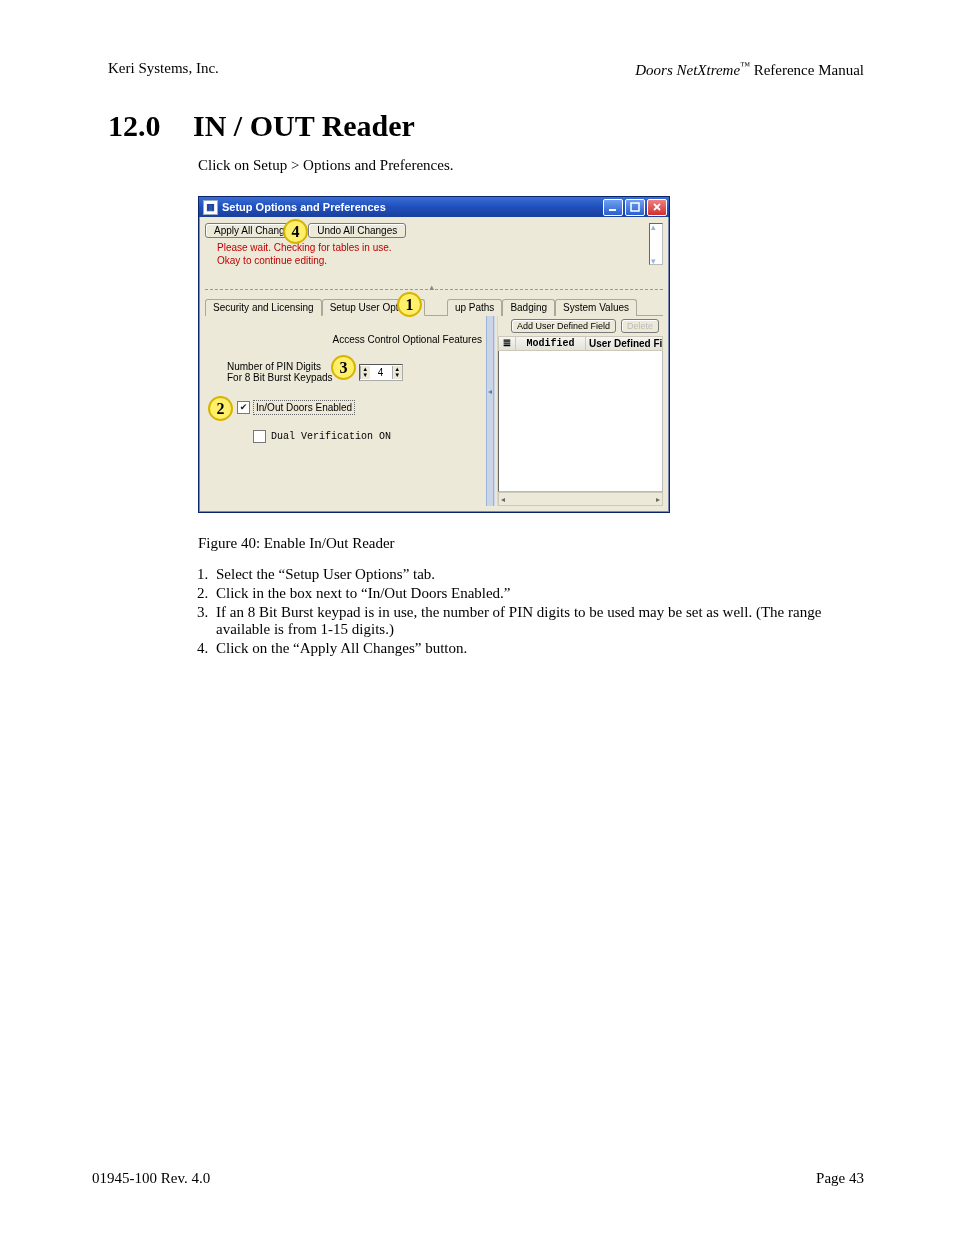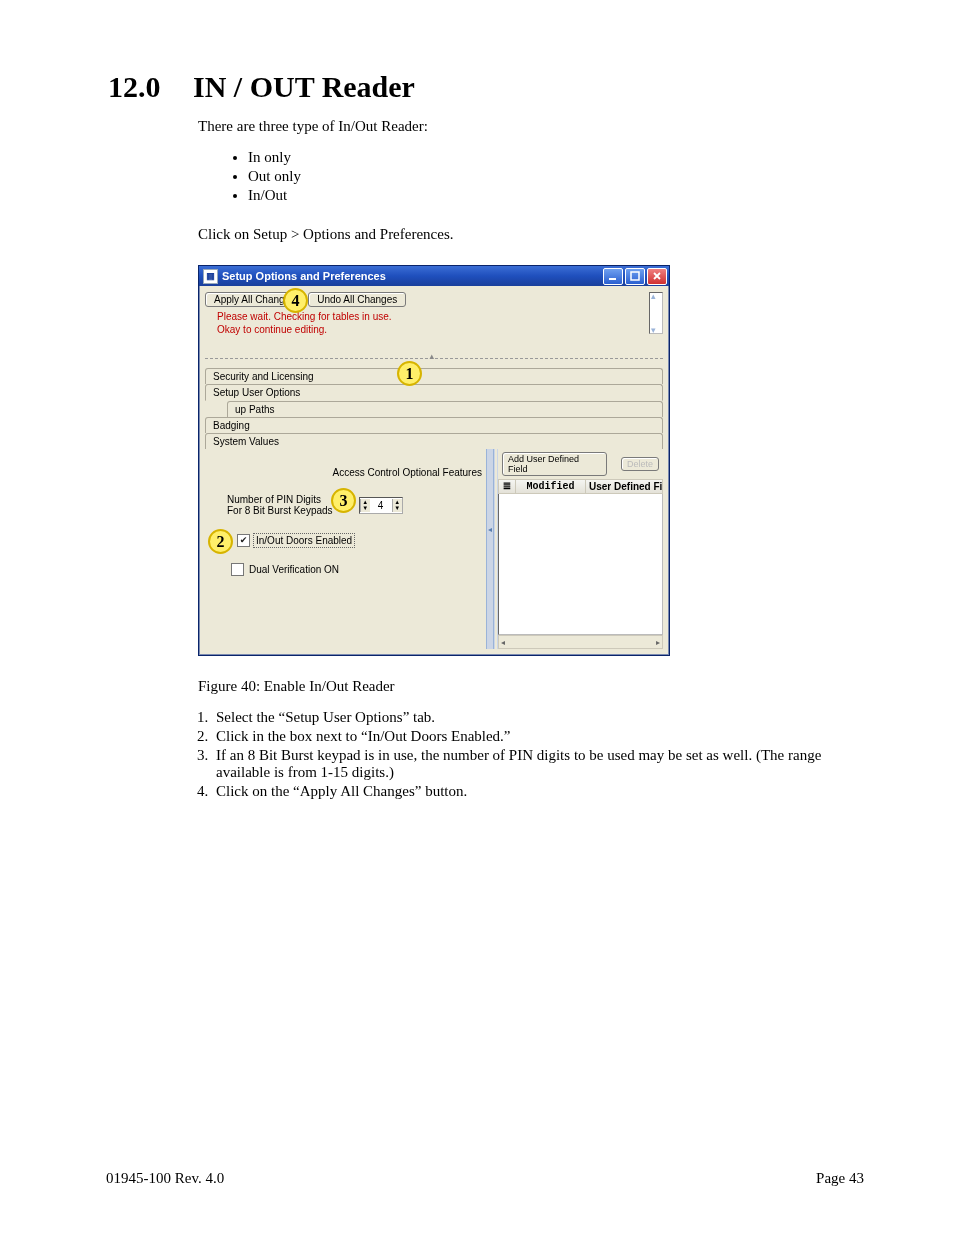--- a/index.html
+++ b/index.html
@@ -102,21 +102,21 @@
     background:#ece9d8; margin-right:0px; border-top-left-radius:3px; border-top-right-radius:3px;
     position:relative; top:1px;
   }
   .tab.active { background:#ece9d8; font-weight:normal; z-index:2; border-bottom:1px solid #ece9d8;}
   .tab-area { display:flex; }
   .left-pane { flex:1; padding:10px 4px 4px 10px; position:relative; }
   .right-pane {
     width:165px; border-left:4px double #cbd5e6;
     display:flex; flex-direction:column;
   }
-  .right-top-btns { display:flex; gap:14px; padding:3px 4px; justify-content:flex-end;align-items:center; }
+  .right-top-btns { display:flex; gap:5px; padding:3px 4px; justify-content:flex-end; }
   .right-top-btns .xpbtn { padding:1px 5px; font-size:9px;}
   .right-top-btns .xpbtn.del { color:#bbb; }
   .col-head {
     background: linear-gradient(to bottom,#f5f5f2,#e4e2d8);
     border:1px solid #cdc9ba; display:flex; font-weight:bold; font-size:10px;
   }
   .col-head .c1 { width:16px; border-right:1px solid #cdc9ba; text-align:center;}
   .col-head .c2 { flex:1; text-align:center; padding:1px 0;font-family:Liberation Mono, monospace;}
   .col-head .c3 { width:70px; border-left:1px solid #cdc9ba; padding:1px 3px; overflow:hidden; white-space:nowrap;}
   .right-grid { flex:1; background:#fff; border:1px inset #bbb; border-top:none; min-height:140px;}
@@ -143,41 +143,39 @@
     font-family:"Times New Roman",serif; font-size:16px; font-weight:bold; color:#000;
     z-index:10;
   }
 
   
   .fig-cap { margin: 22px 0 14px 90px; font-size:15px; }
   ol.steps { margin:0 0 0 104px; padding:0; font-size:15px; }
   ol.steps li { margin:2px 0 2px 0; padding-left:4px;}
 
   .footer-row {
-    position:absolute; bottom:48px; left:106px; right:90px;
+    position:absolute; bottom:48px; left:92px; right:90px;
     display:flex; justify-content:space-between; font-size:15px;
   }
 </style>
 </head>
 <body>
 
 <div class="page">
 
+  <div class="header-row">
+    <div>Keri Systems, Inc.</div>
+    <div class="header-right">
+      <span>Doors NetXtreme</span><span class="tm">™</span><span class="ref"> Reference Manual</span>
+    </div>
+  </div>
 
   <h1 class="section12">
     <span class="num">12.0</span><span>IN / OUT Reader</span>
   </h1>
-  <div class="body-indent">
-    <div class="intro">There are three type of In/Out Reader:</div>
-    <ul class="bullets">
-      <li>In only</li>
-      <li>Out only</li>
-      <li>In/Out</li>
-    </ul>
-  </div>
 
   <div class="body-indent">
     <div class="click-text">Click on Setup &gt; Options and Preferences.</div>
   </div>
 
   <div class="ss-wrap">
     <div class="window">
       <div class="titlebar">
         <span class="appicon">▦</span>
         <span>Setup Options and Preferences</span>
@@ -208,21 +206,21 @@
             <div class="callout" style="left:78px; top:-4px;">4</div>
           </div>
           <div class="status-red">
             <span>Please wait.  Checking for tables in use.</span><br>
             <span>Okay to continue editing.</span>
           </div>
         </div>
 
         <div class="divider-dashed"></div>
 
-        <div class="tabs-row" style="position:relative;flex-direction:column;">
+        <div class="tabs-row" style="position:relative;">
           <div class="tab">Security and Licensing</div>
           <div class="tab active">Setup User Options</div>
           <div class="callout" style="left:192px; top:-6px;">1</div>
           <div class="tab" style="margin-left:22px;">up Paths</div>
           <div class="tab">Badging</div>
           <div class="tab">System Values</div>
         </div>
 
         <div class="tab-area">
           <div class="left-pane">
@@ -247,21 +245,21 @@
               </div>
             </div>
 
             <div class="chk-row dotted" style="position:relative; margin-left:0;">
               <div class="callout" style="left:-7px; top:-5px;">2</div>
               <span style="width:22px;"></span>
               <span class="chk checked"></span>
               <span class="lbl">In/Out Doors Enabled</span>
             </div>
 
-            <div class="chk-row" style="margin-left:16px; margin-top:16px;">
+            <div class="chk-row" style="margin-left:38px; margin-top:16px;font-family:Liberation Mono, monospace;">
               <span class="chk"></span>
               <span>Dual Verification ON</span>
             </div>
             <div style="height:40px;"></div>
           </div>
 
           <div class="mid-handle"></div>
 
           <div class="right-pane">
             <div class="right-top-btns">

